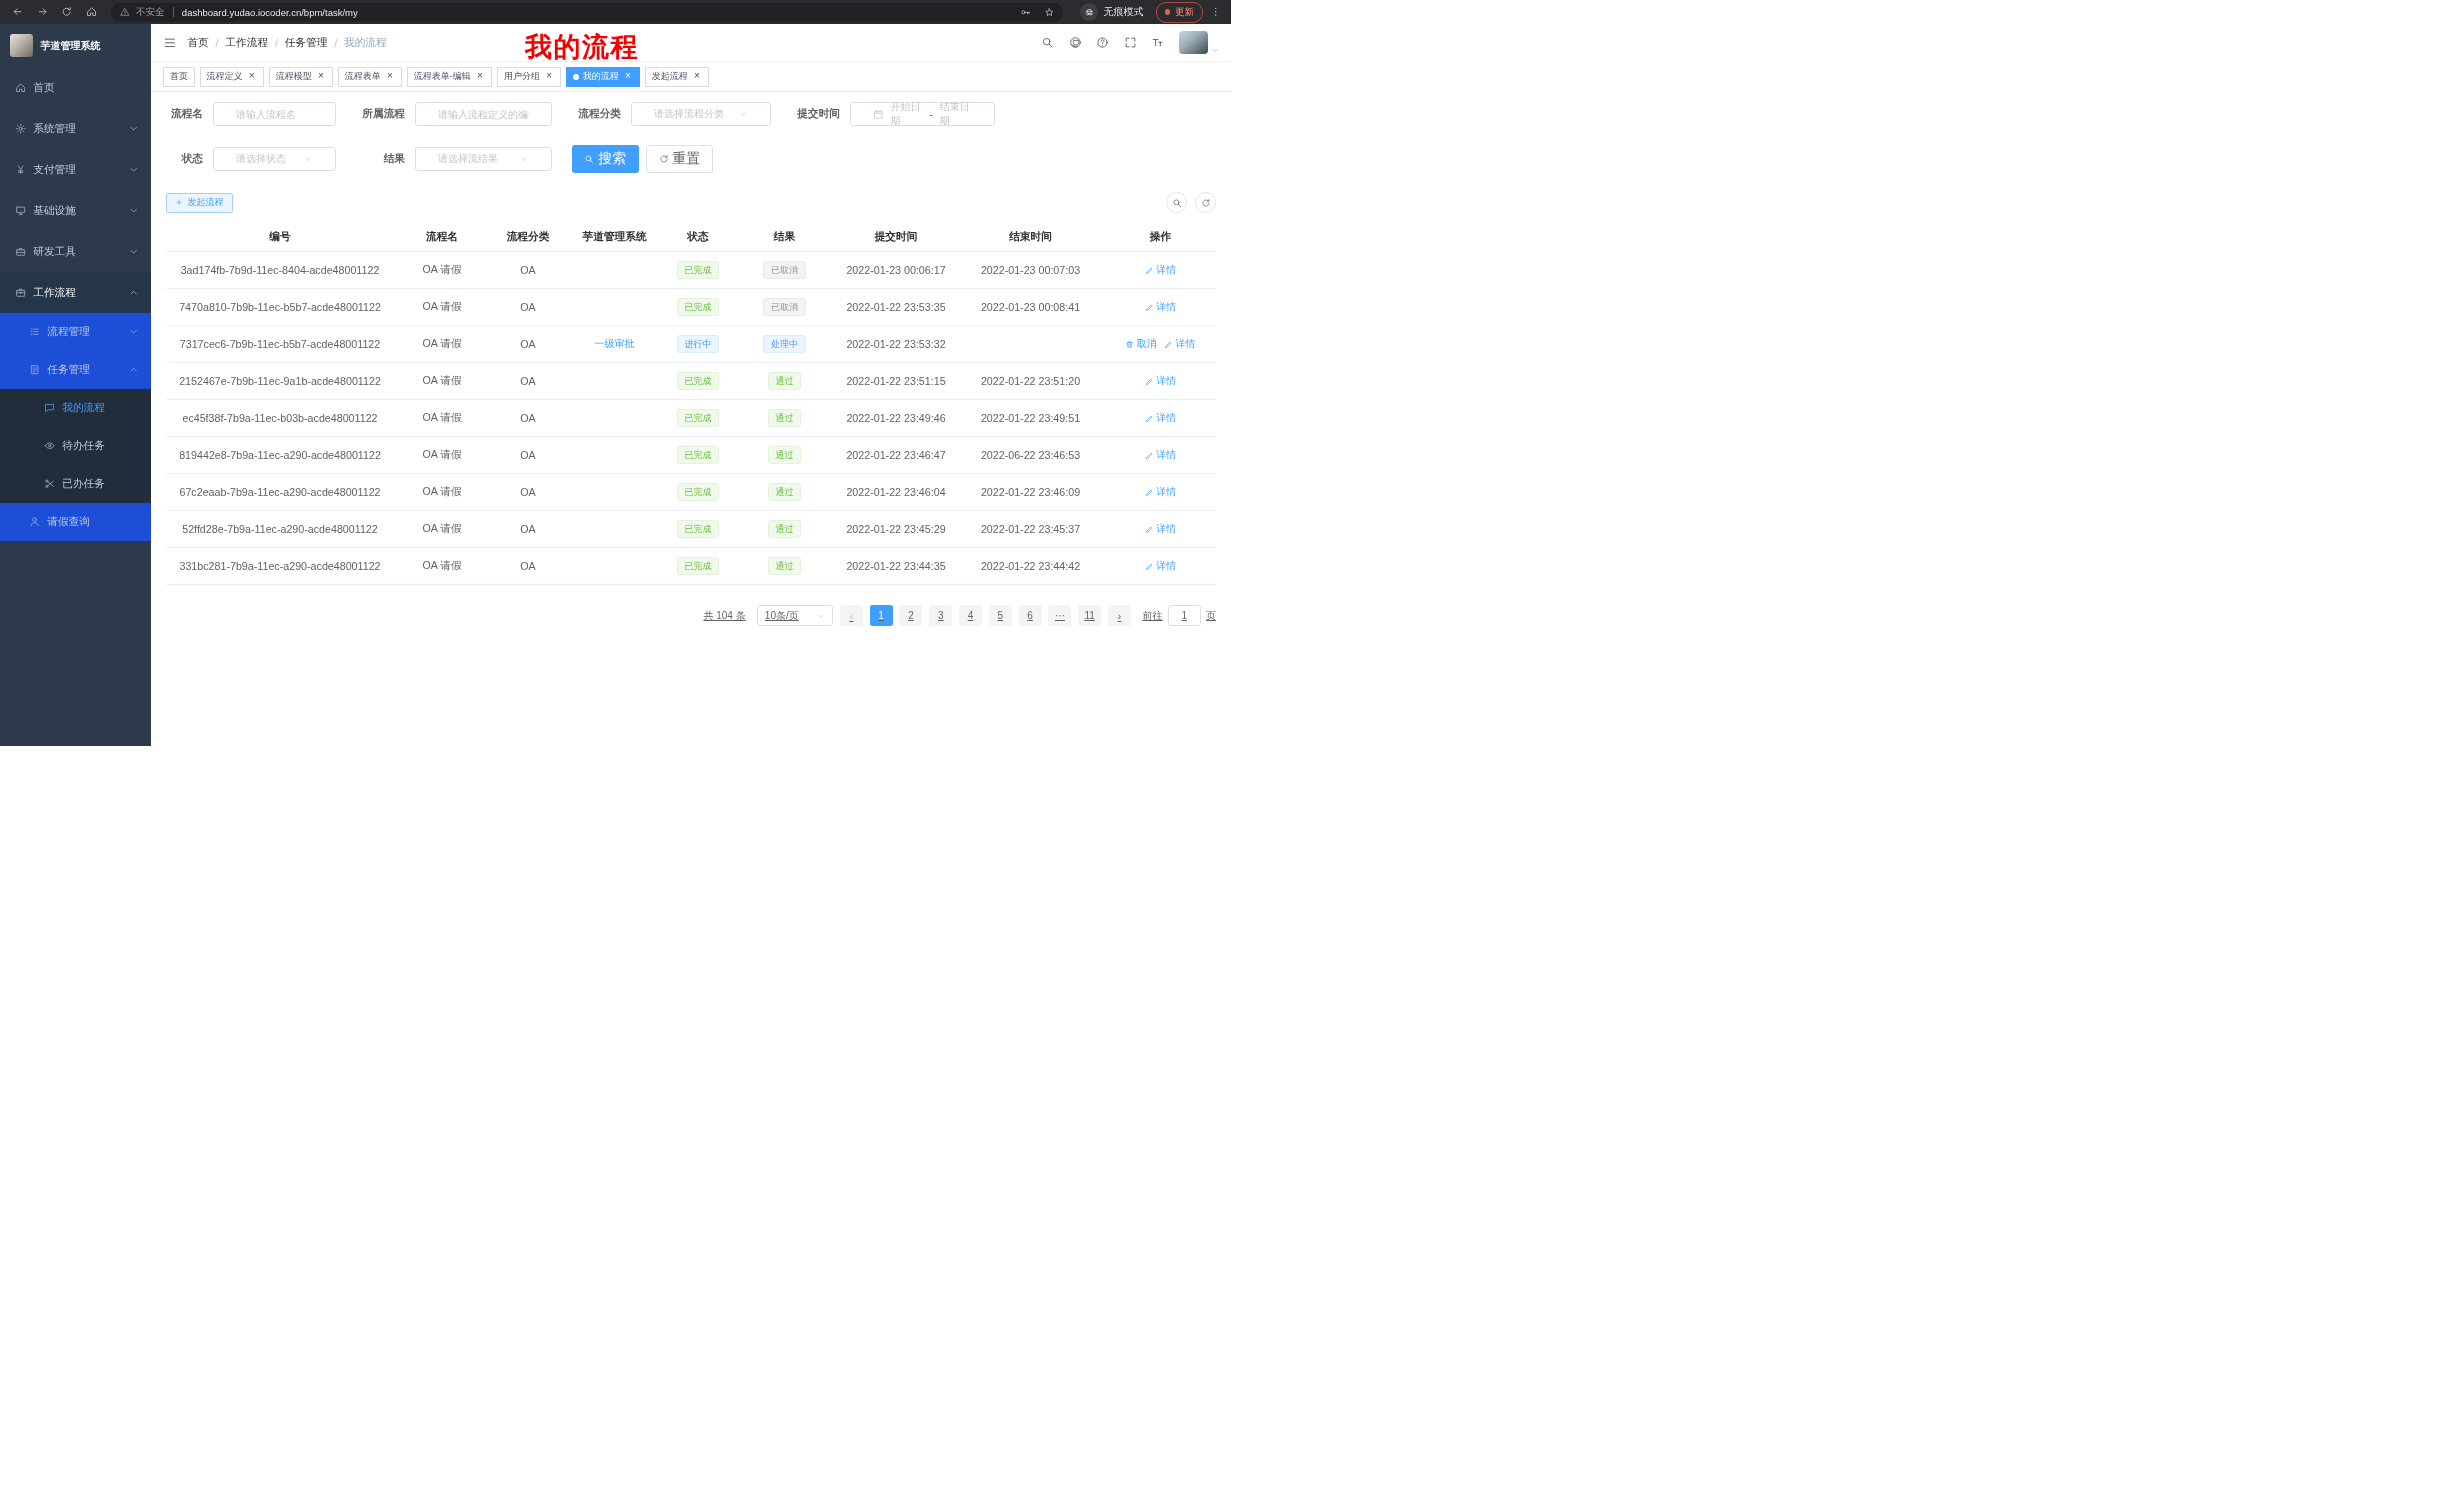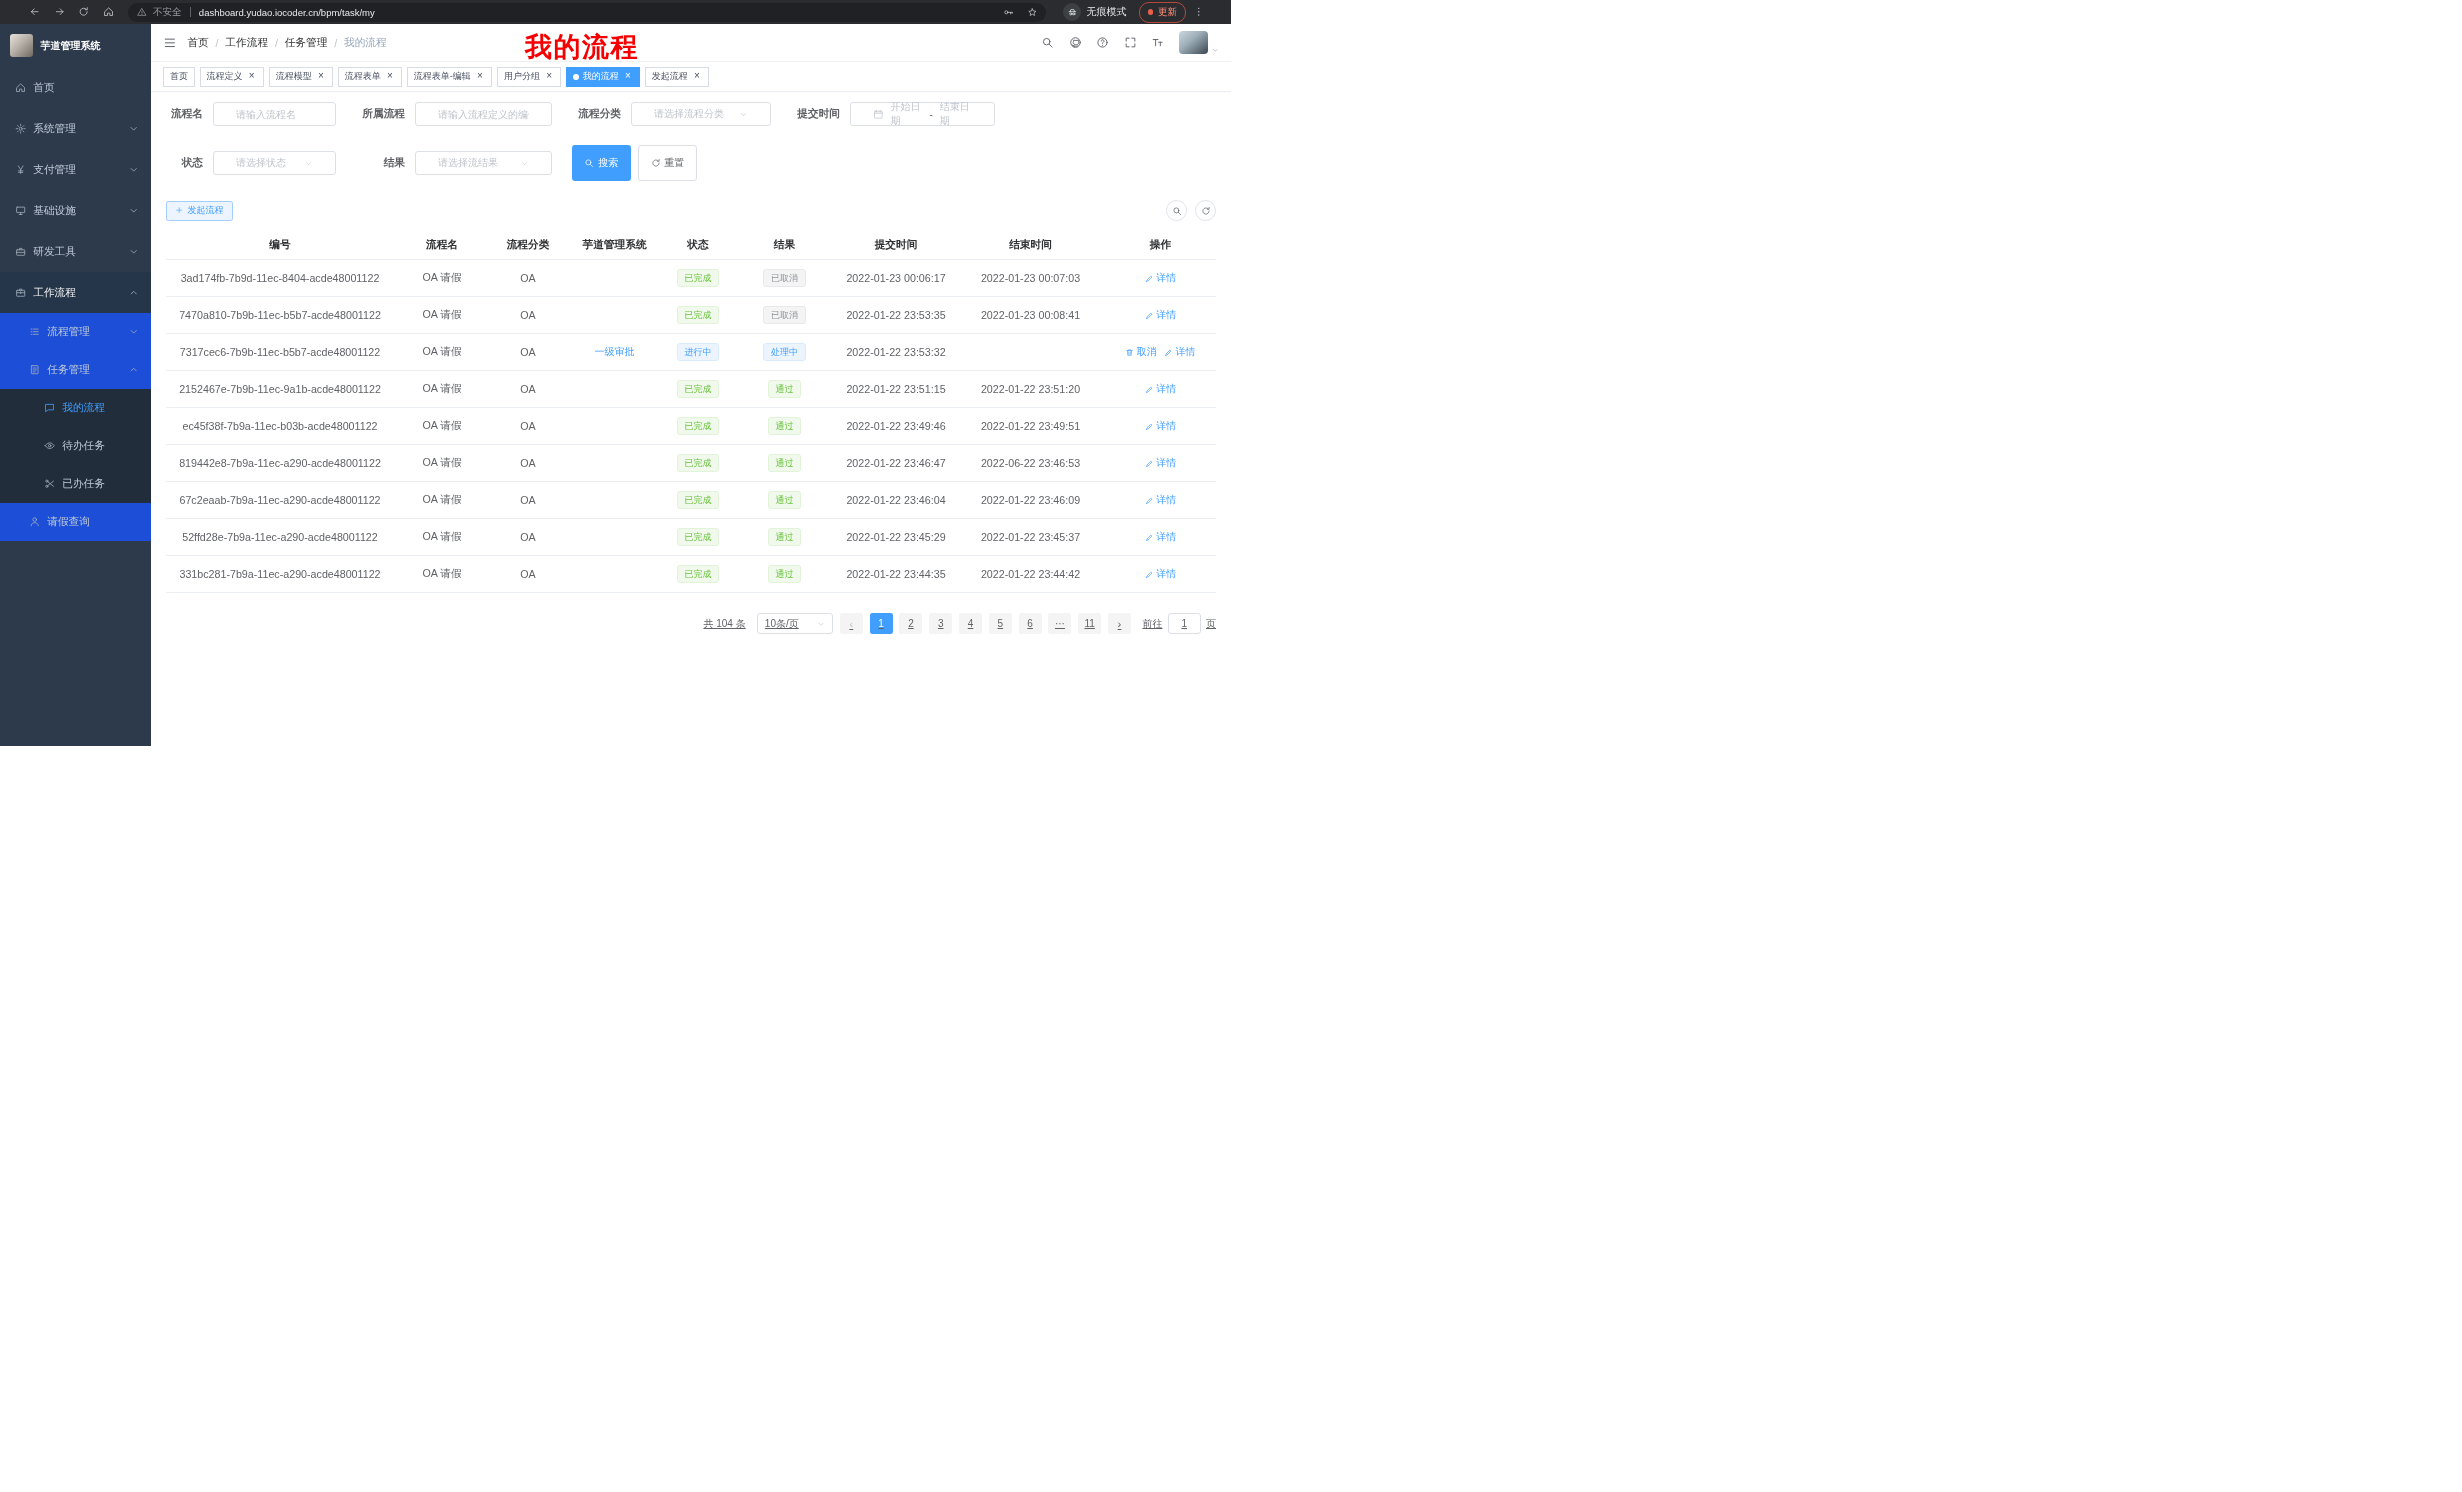--- a/index.html
+++ b/index.html
@@ -2,21 +2,21 @@
 <html style="font-size:12px"><head>
 <meta charset="utf-8">
 <style>
   * { box-sizing: border-box; }
   html,body { margin:0; padding:0; }
   body { width:1231px; height:746px; font-family:"Liberation Sans","DejaVu Sans",sans-serif; background:#fff; overflow:hidden; position:relative; font-size:10.7px; }
   .icn { display:inline-flex; align-items:center; justify-content:center; flex:none; }
   .icn svg { width:12px; height:12px; }
 
   
-  .browser-bar { height:24px; background:#2b2c30; display:flex; align-items:center; padding:0 25px; gap:4.6px; }
+  .browser-bar { height:24px; background:#2b2c30; display:flex; align-items:center; padding:0 8px; gap:4.6px; }
   .nav-icn { color:#c6c9ce; width:20px; height:18px; cursor:pointer; }
   .nav-icn svg { width:11.4px; height:11.4px; }
   .omnibox { flex:1; height:19px; margin:0 4.6px; background:#202124; border-radius:10px; display:flex; align-items:center; padding:0 9px; gap:6px; font-size:9.5px; cursor:text; }
   .warn-icn { color:#9aa0a6; } .warn-icn svg { width:10px; height:10px; }
   .sec-label { color:#9aa0a6; }
   .omni-div { width:0.8px; height:10.7px; background:#5f6368; margin:0 2.3px; }
   .url-text { color:#e8eaed; }
   .omni-spacer { flex:1; }
   .omni-right { color:#c6c9ce; margin-left:7.6px; cursor:pointer; } .omni-right svg { width:10.7px; height:10.7px; }
   .incognito { display:flex; align-items:center; gap:5.3px; color:#e8eaed; font-size:10px; margin:0 7.6px; }
@@ -73,21 +73,21 @@
   .flabel { font-size:10.7px; font-weight:700; color:#606266; padding-right:10px; text-align:right; white-space:nowrap; }
   .flabel.w64 { width:47px; } .flabel.w78 { width:59px; }
   .fctl { height:24px; border:0.8px solid #dcdfe6; border-radius:3px; font-size:10px; background:#fff; color:#606266; padding:0 22px; display:flex; align-items:center; }
   input.fctl { outline:none; }
   input.fctl::placeholder { color:#bfc4cc; }
   .fselect { justify-content:space-between; color:#bfc4cc; cursor:pointer; }
   .fselect .icn { color:#c0c4cc; } .fselect .icn svg { width:9px; height:9px; }
   .fdate { color:#bfc4cc; gap:6.8px; cursor:pointer; }
   .fdate .icn { color:#c0c4cc; } .fdate .icn svg { width:10.7px; height:10.7px; }
   .fdate .dsep { color:#606266; }
-  .btn { height:36px; border-radius:3px; font-size:10px; padding:0 11.4px; display:inline-flex; align-items:center; gap:3.8px; cursor:pointer; border:0.8px solid transparent; white-space:nowrap; }
+  .btn { height:28px; border-radius:3px; font-size:14px; padding:0 11.4px; display:inline-flex; align-items:center; gap:3.8px; cursor:pointer; border:0.8px solid transparent; white-space:nowrap; }
   .btn .icn svg { width:10px; height:10px; }
   .btn-primary { background:#409eff; color:#fff; }
   .btn-default { background:#fff; border-color:#dcdfe6; color:#606266; }
   .btn-mini-plain { height:20px; font-size:9px; padding:0 8.4px; background:#ecf5ff; border-color:#a0cfff; color:#409eff; border-radius:2.3px; }
   .btn-mini-plain .icn svg { width:8.4px; height:8.4px; }
 
   .toolbar { display:flex; align-items:center; justify-content:space-between; margin-bottom:10px; }
   .toolbar-right { display:flex; align-items:center; gap:7.6px; }
   .circle-btn { width:21px; height:21px; border-radius:50%; border:0.8px solid #e0e3e8; background:#fff; color:#5a6066; display:flex; align-items:center; justify-content:center; cursor:pointer; }
   .circle-btn svg { width:10px; height:10px; }

